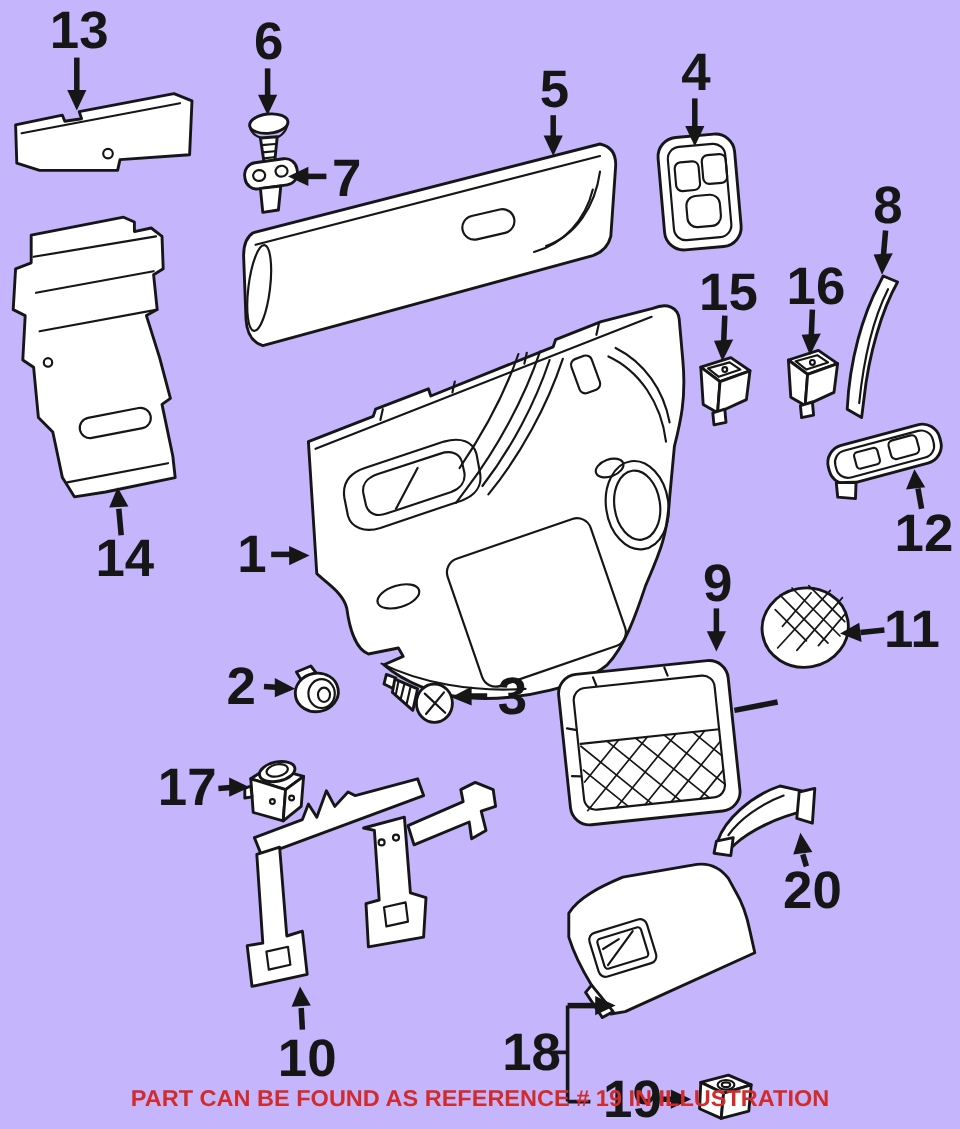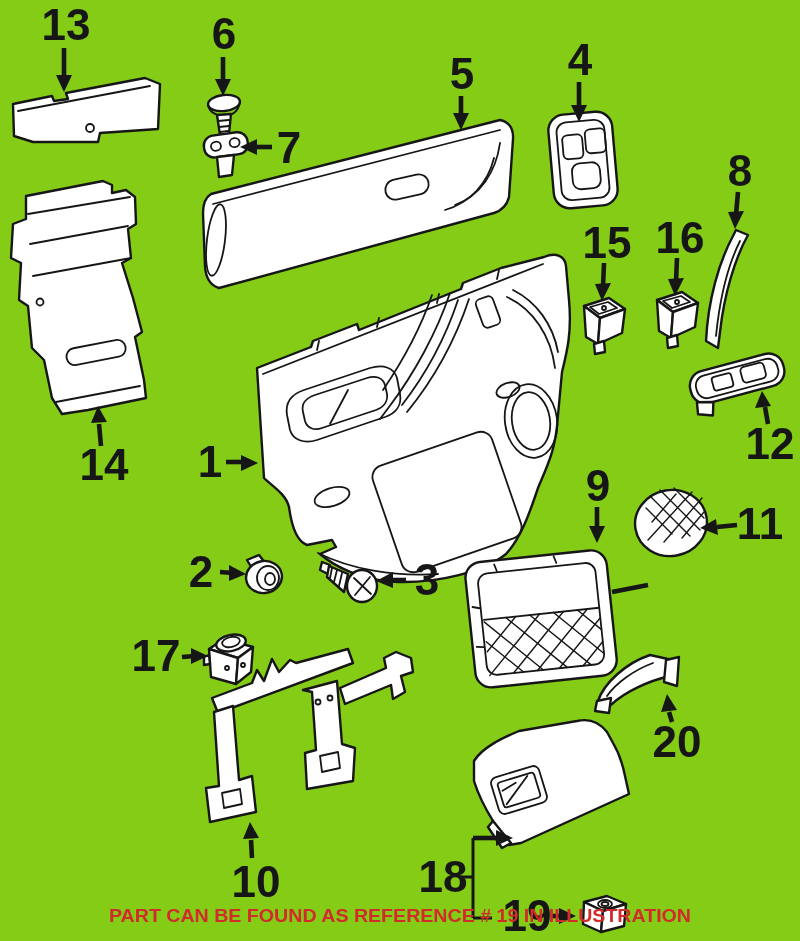--- a/index.html
+++ b/index.html
@@ -1,16 +1,16 @@
 <!DOCTYPE html>
 <html><head>
 <meta charset="utf-8">
 <style>
   html,body{margin:0;padding:0;background:#ffffff;}
-  .stage{position:relative;width:800px;height:941px;background:#84cc16;overflow:hidden;
+  .stage{position:relative;width:800px;height:941px;background:#c4b5fd;overflow:hidden;
          font-family:"Liberation Sans", sans-serif;}
   svg{display:block}
   .part{fill:#ffffff;stroke:#161616;stroke-width:2.4;stroke-linejoin:round;stroke-linecap:round;}
   .detail{fill:none;stroke:#161616;stroke-width:1.8;stroke-linejoin:round;stroke-linecap:round;}
   .hatch{fill:none;stroke:#161616;stroke-width:1.4;stroke-linecap:round;}
   .shaft{stroke:#161616;stroke-width:4.6;stroke-linecap:butt;fill:none;}
   .head{fill:#161616;stroke:none;}
   .lbl{font-family:"Liberation Sans", sans-serif;font-weight:bold;font-size:44px;fill:#161616;
        text-anchor:middle;}
   .cap{font-family:"Liberation Sans", sans-serif;font-weight:bold;font-size:19px;text-anchor:middle;}

